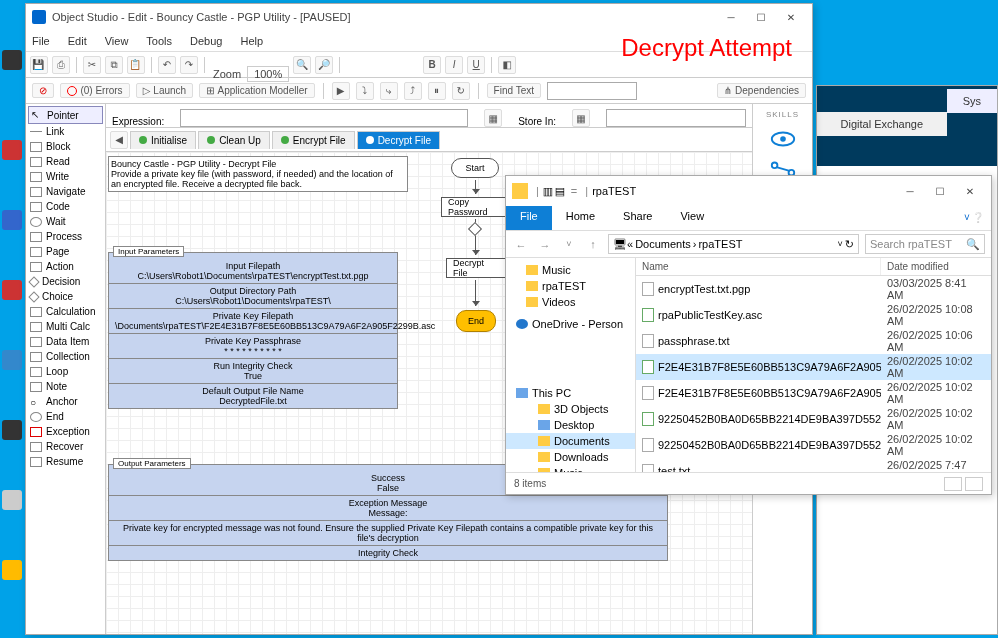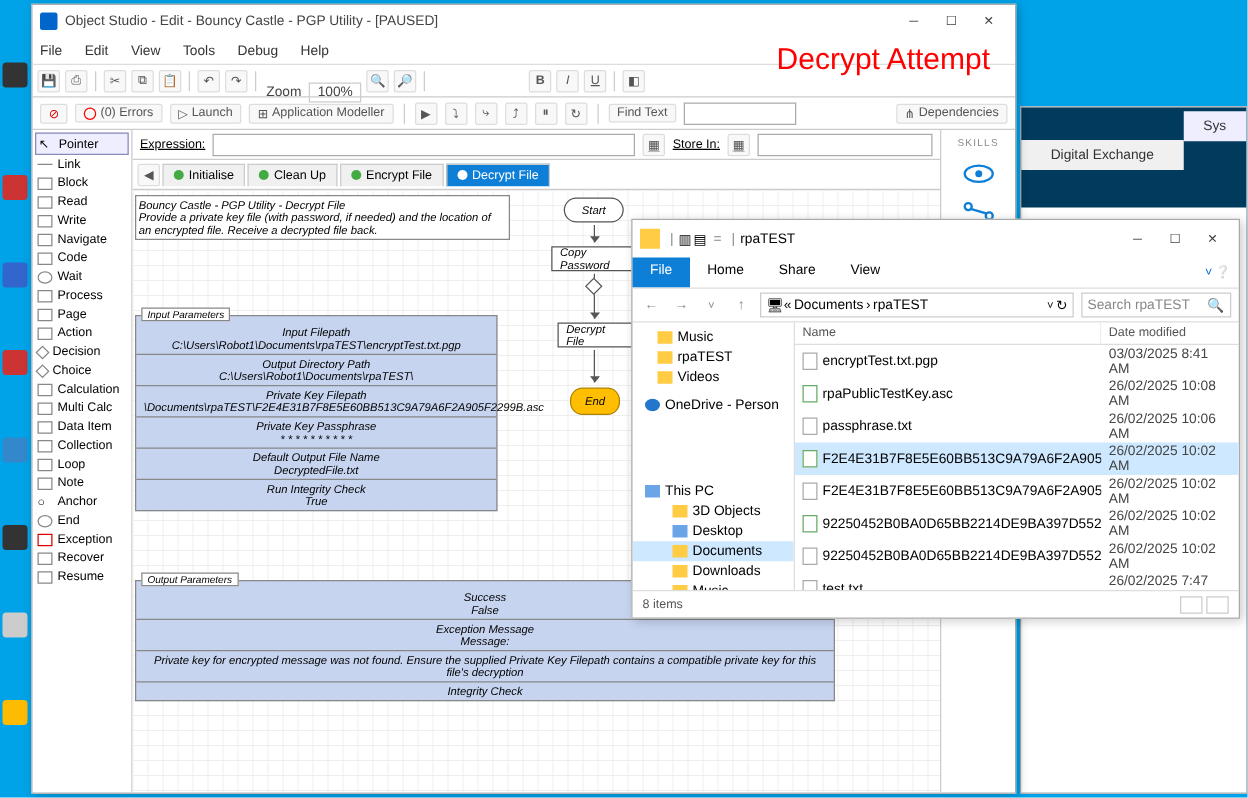--- a/index.html
+++ b/index.html
@@ -29,29 +29,29 @@
 .palette .pi { display:flex; align-items:center; gap:4px; padding:2px 2px; }
 .palette .pi.sel { border:1px solid #88b; background:#eef; }
 .pshape { width:12px; height:10px; border:1px solid #888; flex-shrink:0; }
 .pshape.link { border:none; border-top:1px solid #888; height:1px; position:relative; }
 .pshape.diamond { transform:rotate(45deg); width:8px; height:8px; }
 .pshape.oval { border-radius:50%; }
 .pshape.red { border-color:#d00; }
 .pshape.anchor { border:none; }
 
 .canvas-wrap { flex:1; display:flex; flex-direction:column; overflow:hidden; }
-.expr-bar { height:24px; display:flex; align-items:center; gap:6px; padding:0 6px; font-size:10px; border-bottom:1px solid #ccc;text-decoration:underline; }
+.expr-bar { height:24px; display:flex; align-items:flex-end; gap:16px; padding:0 6px; font-size:10px; border-bottom:1px solid #ccc; }
 .expr-bar input { flex:1; height:18px; border:1px solid #aaa; font-size:10px; padding:0 3px; }
 .tabs { height:24px; display:flex; align-items:center; padding:0 4px; gap:2px; border-bottom:1px solid #ccc; font-size:10px; }
 .tab { padding:3px 8px; background:#f0f0f0; border:1px solid #ccc; border-bottom:none; display:flex; align-items:center; gap:4px; }
 .tab .bullet { width:8px; height:8px; border-radius:50%; background:#4a4; }
 .tab.active { background:#0e7fd6; color:#fff; }
 .tab.active .bullet { background:#fff; }
 
-.canvas { flex:1; position:relative; background:#fff; background-image:linear-gradient(#eee 1px, transparent 1px), linear-gradient(90deg, #eee 1px, transparent 1px); background-size:12px 12px; overflow:hidden;font-style:italic; }
+.canvas { flex:1; position:relative; background:#fff; background-image:linear-gradient(#eee 1px, transparent 1px), linear-gradient(90deg, #eee 1px, transparent 1px); background-size:12px 12px; overflow:hidden; }
 .infobox { position:absolute; left:2px; top:4px; width:300px; border:1px solid #888; background:#fff; font-size:9px; padding:2px; }
 .infobox .ib-title { font-weight:normal; }
 .params { position:absolute; border:1px solid #888; background:#c6d4ef; font-size:9px; text-align:center; }
 .params .phdr { position:absolute; top:-7px; left:4px; background:#fff; border:1px solid #888; padding:0 4px; font-size:8px; }
 .params .prow { border-top:1px solid #888; padding:2px 6px; position:relative; }
 .params .prow:first-of-type { border-top:none; padding-top:8px;}
 
 .params .prow::before, .params .prow::after { content:""; position:absolute; top:0; width:12px; height:100%; }
 .flownode { position:absolute; border:1px solid #555; background:#fff; font-size:9px; display:flex; align-items:center; justify-content:center; border-radius:10px; padding:0 6px; }
 .flownode.yellow { background:#ffbf00; border-color:#b08000; }
@@ -375,26 +375,26 @@
             </div>
             <div class="prow">
               <div>Private Key Filepath</div>
               <div>\Documents\rpaTEST\F2E4E31B7F8E5E60BB513C9A79A6F2A905F2299B.asc</div>
             </div>
             <div class="prow">
               <div>Private Key Passphrase</div>
               <div>* * * * * * * * * *</div>
             </div>
             <div class="prow">
+              <div>Run Integrity Check</div>
+              <div>True</div>
+            </div>
+            <div class="prow">
               <div>Default Output File Name</div>
               <div>DecryptedFile.txt</div>
-            </div>
-            <div class="prow">
-              <div>Run Integrity Check</div>
-              <div>True</div>
             </div>
           </div>
 
         <div class="params" id="oparams" style="left:2px; top:312px; width:560px;">
           <span class="phdr">Output Parameters</span>
         <div class="prow">
               <div>Success</div>
               <div>False</div>
             </div>
             <div class="prow">

